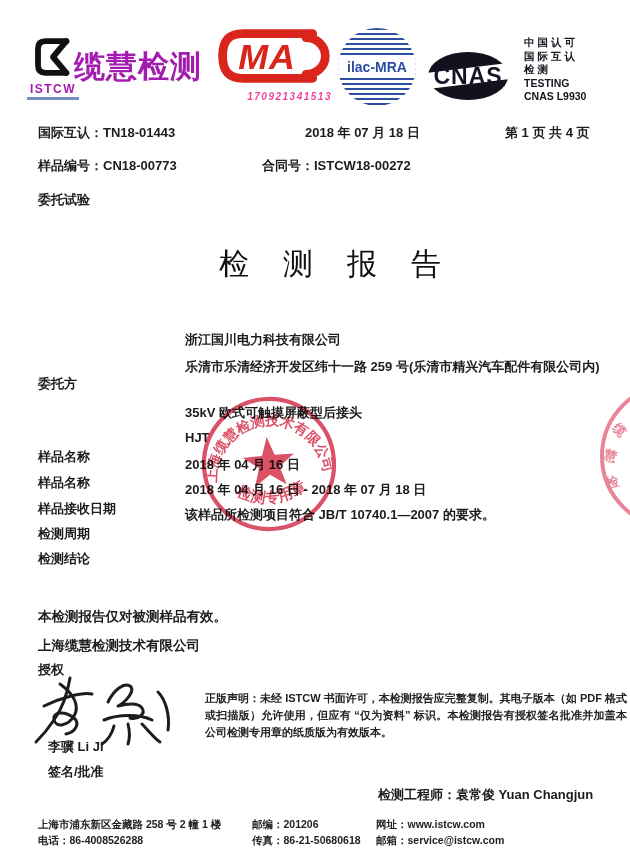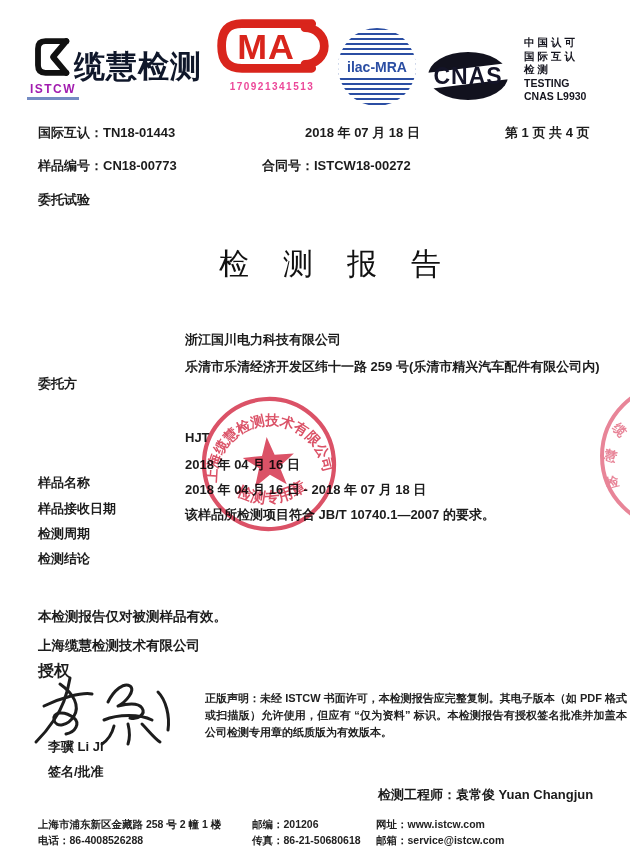--- a/index.html
+++ b/index.html
@@ -8,22 +8,22 @@
     background:#ffffff; overflow:hidden;
     font-family:"Liberation Sans","DejaVu Sans",sans-serif;
     color:#1c1c1c;
   }
   .abs{position:absolute;}
 
   
   .istcw-block{left:26px; top:36px; width:54px; text-align:center;}
   .istcw-acronym{font-size:12px; font-weight:bold; letter-spacing:1.5px; color:#a21caf; margin-top:0;}
   .istcw-tagline{height:3px; width:52px; margin:1px auto 0; background:#2b4ea3; opacity:.65;}
-  .brand-cn{left:74px; top:46px; font-size:31px; font-weight:bold; letter-spacing:1px; color:#0f172a;}
-  .cma-block{left:212px; top:15px; width:120px; text-align:center;}
+  .brand-cn{left:74px; top:46px; font-size:31px; font-weight:bold; letter-spacing:1px; color:#a21caf;}
+  .cma-block{left:212px; top:25px; width:120px; text-align:right;font-style:italic;}
   .cma-number{font-size:10px; font-weight:bold; color:#ec4899; letter-spacing:1.5px; margin-top:0;}
   .ilac{left:338px; top:28px; width:78px; height:78px; border-radius:50%; overflow:hidden;
         background:repeating-linear-gradient(to bottom,#2b4ea3 0 2px,#ffffff 2px 5px);}
   .ilac-band{position:absolute; left:0; top:29px; width:100%; height:20px; background:#fff;
              display:flex; align-items:center; justify-content:center;}
   .ilac-band span{font-size:14px; font-weight:bold; color:#2b4ea3;}
   .cnas-block{left:426px; top:50px;}
   .accr{left:524px; top:36px; font-size:10.5px; font-weight:bold; line-height:13.5px; color:#15151f;}
   .accr .cnl{letter-spacing:3px;}
 
@@ -48,21 +48,21 @@
   .r-f0{top:404px;} .r-f1{top:430px;} .r-f2{top:456px;} .r-f3{top:481px;} .r-f4{top:506px;}
 
   
   .stamp{left:194px; top:389px; width:150px; height:150px; transform:rotate(-5deg);
          mix-blend-mode:multiply; opacity:.88;}
   .stamp-edge{right:0; top:372px; width:42px; height:170px; mix-blend-mode:multiply; opacity:.8;}
 
   
   .validity{left:38px; top:608px; font-size:13.5px; font-weight:bold;}
   .company{left:38px; top:637px; font-size:13.5px; font-weight:bold;}
-  .authorize{left:38px; top:661px; font-size:16px; font-weight:bold;}
+  .authorize{left:38px; top:661px; font-size:13px; font-weight:bold;}
   .signature{left:30px; top:672px;}
   .approver{left:48px; top:738px; font-size:13px; font-weight:bold;}
   .approve-role{left:48px; top:763px; font-size:13px; font-weight:bold;}
   .disclaimer{left:205px; top:690px; width:422px; font-size:11px; font-weight:bold;
               line-height:17px; text-align:justify; color:#222;}
   .engineer{left:378px; top:786px; font-size:13px; font-weight:bold;}
 
   
   .footer{font-size:10.5px; font-weight:bold; color:#222; line-height:16px;}
   .f-c1{left:38px; top:816px;}
@@ -133,20 +133,23 @@
 
   <div class="abs title">检测报告</div>
 
   <div class="abs frow r-client">
     <span class="lbl">委托方</span><span>浙江国川电力科技有限公司</span>
   </div>
   <div class="abs frow r-address">
     <span class="lbl"></span><span>乐清市乐清经济开发区纬十一路 259 号(乐清市精兴汽车配件有限公司内)</span>
   </div>
 
+  <div class="abs frow r-f0">
+    <span class="lbl">样品名称</span><span>35kV 欧式可触摸屏蔽型后接头</span>
+  </div>
   <div class="abs frow r-f1">
     <span class="lbl">样品名称</span><span>HJT</span>
   </div>
   <div class="abs frow r-f2">
     <span class="lbl">样品接收日期</span><span>2018 年 04 月 16 日</span>
   </div>
   <div class="abs frow r-f3">
     <span class="lbl">检测周期</span><span>2018 年 04 月 16 日 - 2018 年 07 月 18 日</span>
   </div>
   <div class="abs frow r-f4">

